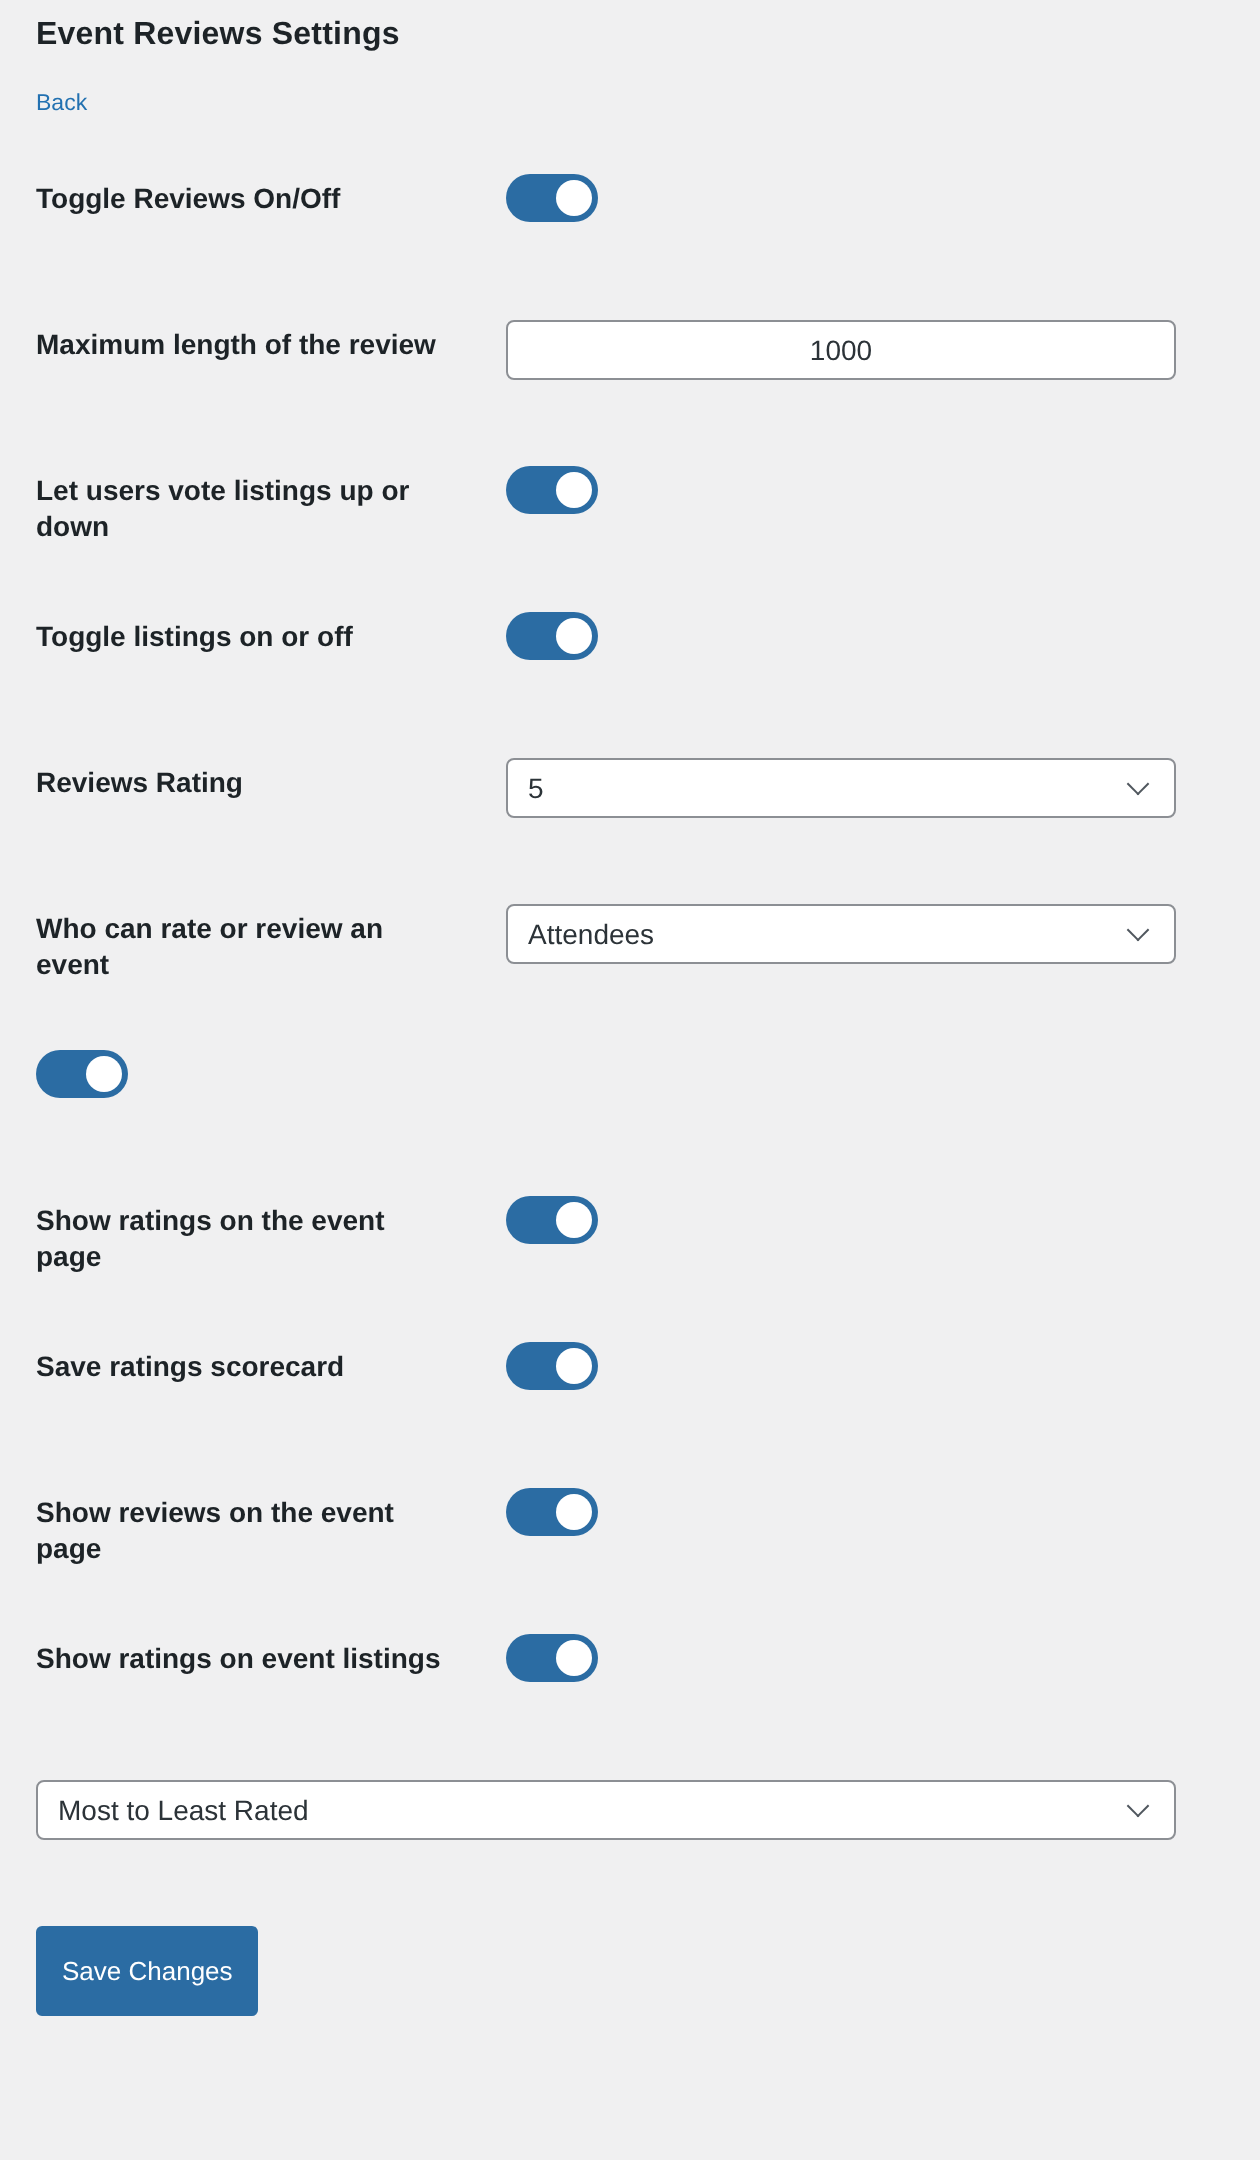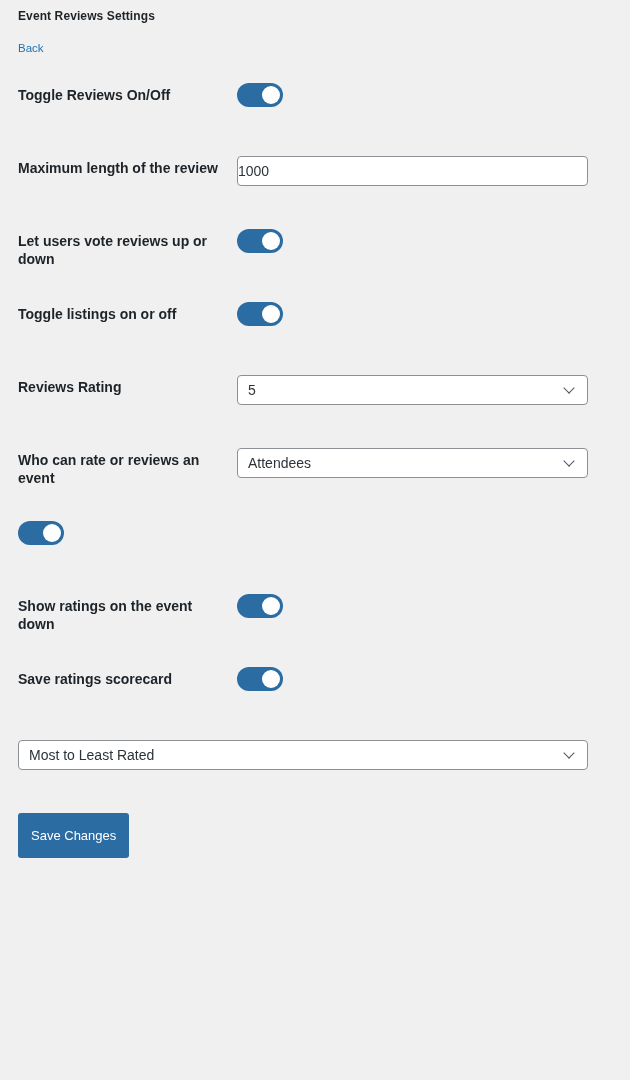--- a/index.html
+++ b/index.html
@@ -16,41 +16,42 @@
     height: 1080px;
     background: var(--bg);
     font-family: "Liberation Sans", "DejaVu Sans", sans-serif;
     color: var(--text);
     overflow: hidden;
   }
   .page {
     padding: 9px 42px 0 18px;
   }
   .page-title {
-    font-size: 12px;
+    font-size: 16px;
     font-weight: 700;
     color: var(--text);
     margin: 0;
     letter-spacing: 0.1px;
   }
   .back-link {
     display: inline-block;
     margin-top: 19px;
     font-size: 11.5px;
     color: var(--link);
     cursor: pointer;
   }
   .form-area {
     margin-top: 27px;
   }
   .form-row {
     display: flex;
     align-items: flex-start;
     min-height: 44px;
     margin-bottom: 29px;
+    gap: 16px;
   }
   .setting-label {
     flex: 0 0 219px;
     padding-right: 14px;
     font-size: 14px;
     font-weight: 600;
     line-height: 1.32;
     padding-top: 3px;
     color: var(--text);
   }
@@ -78,25 +79,26 @@
   }
   .toggle[data-state="on"] .knob { left: 25px; }
 
   
   .text-input {
     width: 100%;
     height: 30px;
     border: 1px solid var(--border);
     border-radius: 4px;
     background: #ffffff;
-    padding: 0 0;
+    padding: 0 24px;
     font-size: 14px;
     font-family: "Liberation Sans", sans-serif;
     color: #2c3338;
     outline: none;
+    text-align: center;
   }
 
   
   .select-wrap { position: relative; }
   .select-input {
     width: 100%;
     height: 30px;
     -webkit-appearance: none;
     appearance: none;
     border: 1px solid var(--border);
@@ -159,21 +161,21 @@
     
     <div class="form-row">
       <div class="setting-label">Maximum length of the review</div>
       <div class="control">
         <input type="text" class="text-input" value="1000" style="">
       </div>
     </div>
 
     
     <div class="form-row">
-      <div class="setting-label">Let users vote reviews up or down</div>
+      <div class="setting-label">Let users vote listings up or down</div>
       <div class="control">
         <div class="toggle" role="switch" aria-checked="true" data-state="on">
           <span class="knob"></span>
         </div>
       </div>
     </div>
 
     
     <div class="form-row">
       <div class="setting-label">Toggle listings on or off</div>
@@ -190,63 +192,79 @@
       <div class="control select-wrap">
         <select class="select-input">
           <option>5</option>
         </select>
         <span class="chevron"></span>
       </div>
     </div>
 
     
     <div class="form-row">
-      <div class="setting-label">Who can rate or reviews an event</div>
+      <div class="setting-label">Who can rate or review an event</div>
       <div class="control select-wrap">
         <select class="select-input">
           <option>Attendees</option>
         </select>
         <span class="chevron"></span>
       </div>
     </div>
 
     
     <div class="form-row">
       <div class="control">
         <div class="toggle" role="switch" aria-checked="true" data-state="on">
           <span class="knob"></span>
         </div>
       </div>
     </div>
 
     
     <div class="form-row">
-      <div class="setting-label">Show ratings on the event down</div>
+      <div class="setting-label">Show ratings on the event page</div>
       <div class="control">
         <div class="toggle" role="switch" aria-checked="true" data-state="on">
           <span class="knob"></span>
         </div>
       </div>
     </div>
 
     
 
     
     <div class="form-row">
       <div class="setting-label">Save ratings scorecard</div>
       <div class="control">
         <div class="toggle" role="switch" aria-checked="true" data-state="on">
           <span class="knob"></span>
         </div>
       </div>
     </div>
 
     
-
-    
+    <div class="form-row">
+      <div class="setting-label">Show reviews on the event page</div>
+      <div class="control">
+        <div class="toggle" role="switch" aria-checked="true" data-state="on">
+          <span class="knob"></span>
+        </div>
+      </div>
+    </div>
+
+    
+    <div class="form-row">
+      <div class="setting-label">Show ratings on event listings</div>
+      <div class="control">
+        <div class="toggle" role="switch" aria-checked="true" data-state="on">
+          <span class="knob"></span>
+        </div>
+      </div>
+    </div>
 
     
     <div class="form-row">
       <div class="control select-wrap">
         <select class="select-input">
           <option>Most to Least Rated</option>
         </select>
         <span class="chevron"></span>
       </div>
     </div>

